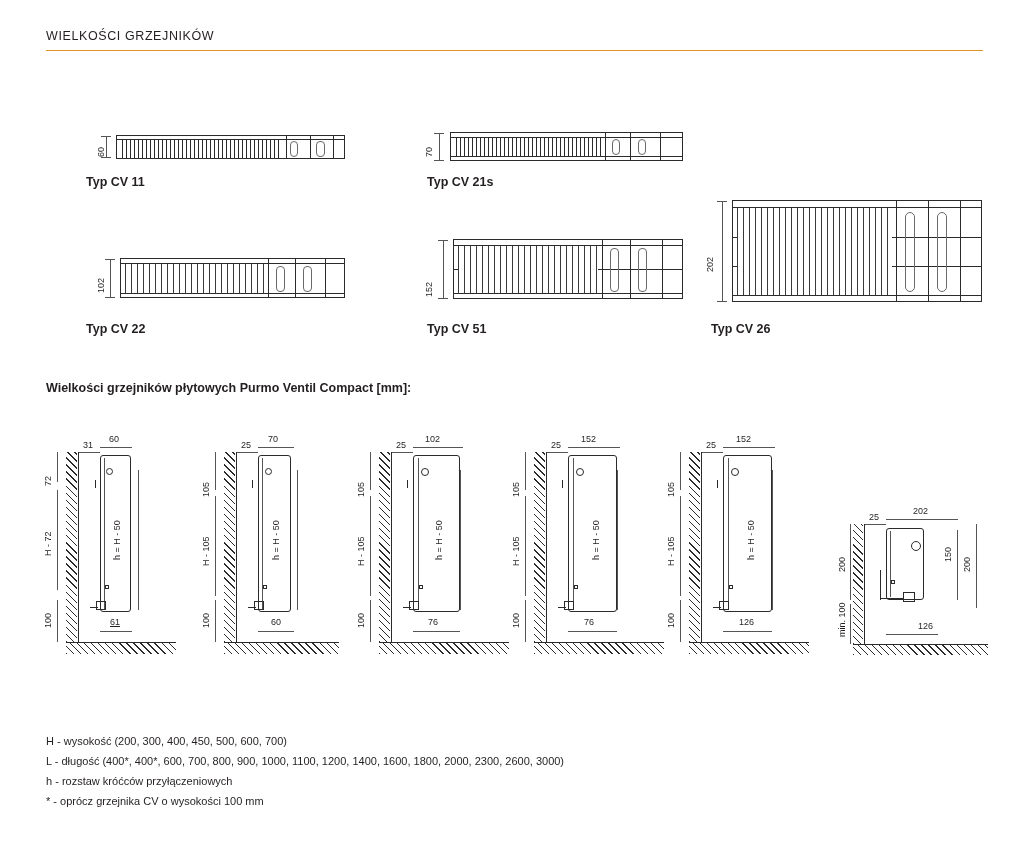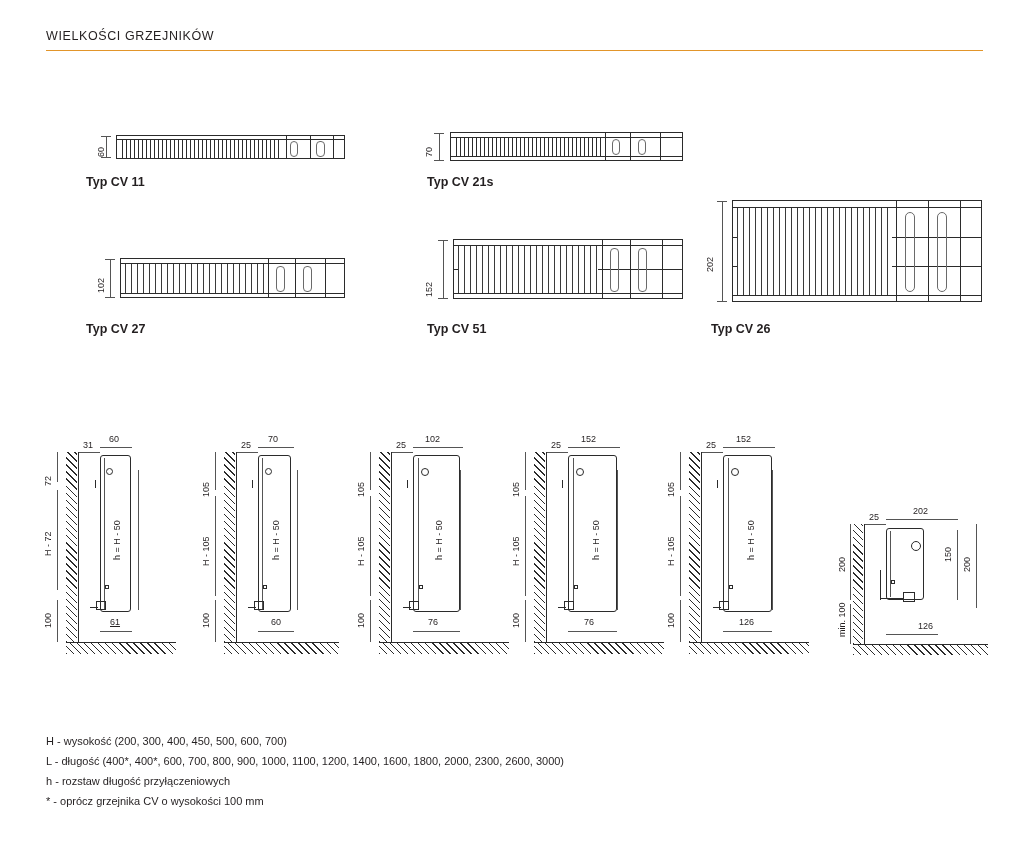--- a/index.html
+++ b/index.html
@@ -180,21 +180,21 @@
     <div class="rect" style="left:120px; top:258px; width:225px; height:40px;"></div>
     <div class="ln-h" style="left:120px; top:263px; width:225px;"></div>
     <div class="ln-h" style="left:120px; top:293px; width:225px;"></div>
     <div class="fins sparse" style="left:125px; top:264px; width:140px; height:29px;"></div>
     <div class="ln-v" style="left:268px; top:259px; height:38px;"></div>
     <div class="rect light" style="left:276px; top:266px; width:9px; height:26px; border-radius:4px;"></div>
     <div class="rect light" style="left:303px; top:266px; width:9px; height:26px; border-radius:4px;"></div>
     <div class="ln-v" style="left:295px; top:259px; height:38px;"></div>
     <div class="ln-v" style="left:325px; top:259px; height:38px;"></div>
   </div>
-  <div class="type-label" style="left:86px; top:322px;">Typ CV 27</div>
+  <div class="type-label" style="left:86px; top:322px;">Typ CV 22</div>
 
   <div>
     <div class="dim vert" style="left:424px; top:297px;">152</div>
     <div class="ln-v thin" style="left:443px; top:240px; height:58px;"></div>
     <div class="ln-h thin" style="left:438px; top:240px; width:10px;"></div>
     <div class="ln-h thin" style="left:438px; top:298px; width:10px;"></div>
 
     <div class="rect" style="left:453px; top:239px; width:230px; height:60px;"></div>
     <div class="ln-h" style="left:453px; top:245px; width:230px;"></div>
     <div class="ln-h" style="left:453px; top:269px; width:230px;"></div>
@@ -221,20 +221,21 @@
     <div class="ln-h" style="left:732px; top:295px; width:250px;"></div>
     <div class="fins sparse" style="left:737px; top:208px; width:155px; height:87px;"></div>
     <div class="ln-v" style="left:896px; top:201px; height:100px;"></div>
     <div class="rect light" style="left:905px; top:212px; width:10px; height:80px; border-radius:5px;"></div>
     <div class="rect light" style="left:937px; top:212px; width:10px; height:80px; border-radius:5px;"></div>
     <div class="ln-v" style="left:928px; top:201px; height:100px;"></div>
     <div class="ln-v" style="left:960px; top:201px; height:100px;"></div>
   </div>
   <div class="type-label" style="left:711px; top:322px;">Typ CV 26</div>
 
+  <div class="section-title">Wielkości grzejników płytowych Purmo Ventil Compact [mm]:</div>
 
   <div>
 
     <div class="dim" style="left:83px; top:440px;">31</div>
     <div class="dim" style="left:109px; top:434px;">60</div>
     <div class="ln-h thin" style="left:78px; top:452px; width:22px;"></div>
     <div class="ln-h thin" style="left:100px; top:447px; width:32px;"></div>
 
     <div class="ln-v" style="left:78px; top:452px; height:190px;"></div>
     <div class="hatch" style="left:66px; top:452px; width:11px; height:190px;"></div>
@@ -424,16 +425,16 @@
     <div class="ln-v thin" style="left:957px; top:530px; height:70px;"></div>
     <div class="dim vert" style="left:962px; top:572px;">200</div>
     <div class="ln-v thin" style="left:976px; top:524px; height:84px;"></div>
 
     <div class="dim" style="left:918px; top:621px;">126</div>
     <div class="ln-h thin" style="left:886px; top:634px; width:52px;"></div>
   </div>
 
   <div class="note" style="top:735px;">H - wysokość (200, 300, 400, 450, 500, 600, 700)</div>
   <div class="note" style="top:755px;">L - długość (400*, 400*, 600, 700, 800, 900, 1000, 1100, 1200, 1400, 1600, 1800, 2000, 2300, 2600, 3000)</div>
-  <div class="note" style="top:775px;">h - rozstaw długość przyłączeniowych</div>
+  <div class="note" style="top:775px;">h - rozstaw króćców przyłączeniowych</div>
   <div class="note" style="top:795px;">* - oprócz grzejnika CV o wysokości 100 mm</div>
 
 </div>
 
 </body></html>

